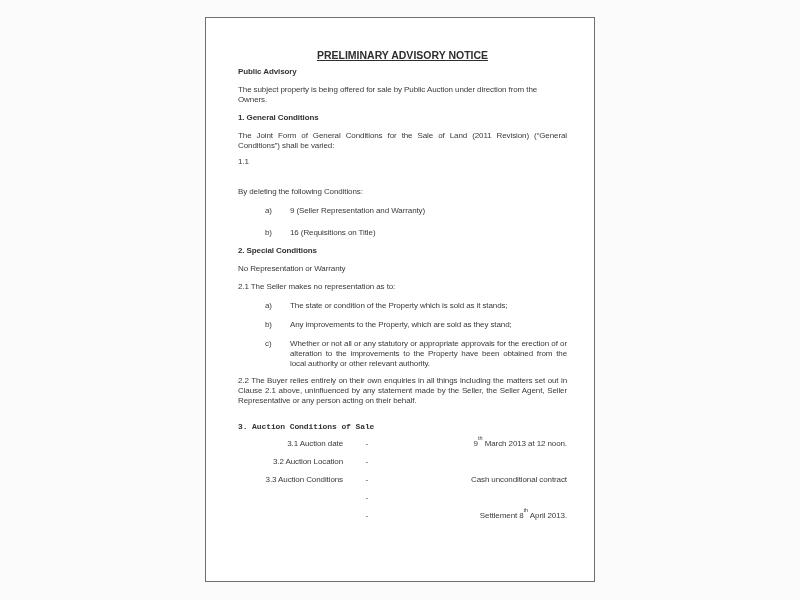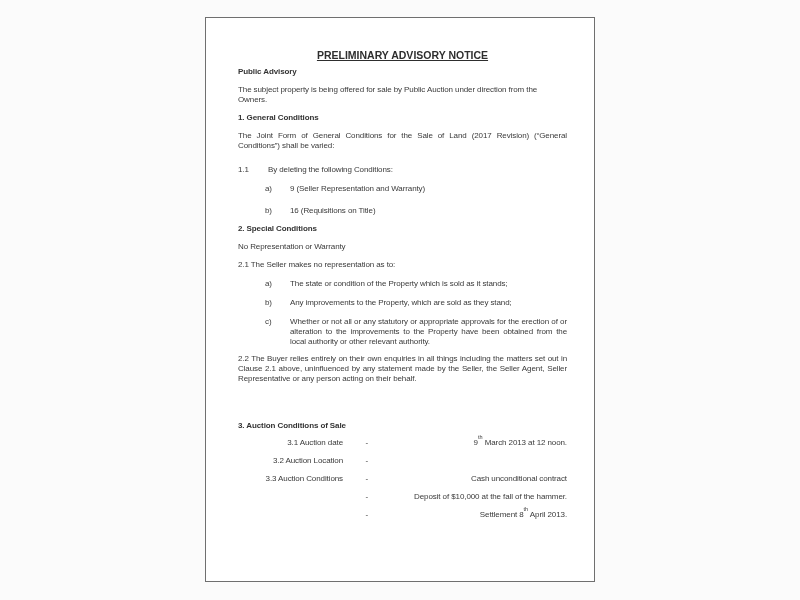--- a/index.html
+++ b/index.html
@@ -23,22 +23,22 @@
   .doc-title {
     margin: 0; text-align: center;
     font-size: 10.5px; line-height: 14px;
     font-weight: bold; text-decoration: underline;
     color: #2e2e2e; letter-spacing: 0;
   }
   p { margin: 8px 0 0 0; }
   .bold { font-weight: bold; color: #333333; }
   .justify { text-align: justify; }
   .mt-lg { margin-top: 26px; }
-  .mt-md { margin-top: 37px; }
-  .clause-row { display: flex; margin-top: 14px; }
+  .mt-md { margin-top: 16px; font-family: Liberation Mono, monospace; }
+  .clause-row { display: flex; margin-top: 6px; flex-direction: column; }
   .clause-num { flex: 0 0 30px; }
   .list-item { display: flex; margin-top: 9px; margin-left: 27px; }
   .list-marker { flex: 0 0 25px; }
   .list-text { flex: 1; }
   .auction-row { display: flex; margin-top: 8px; text-align: right; }
   .auction-label { flex: 0 0 105px; }
   .auction-dash { flex: 0 0 25px; }
   .auction-value { flex: 1; }
   sup.ord { font-size: 5.5px; line-height: 0; position: relative; top: -2.5px; letter-spacing: 0; }
 </style>
@@ -50,21 +50,21 @@
 
     <h1 class="doc-title">PRELIMINARY ADVISORY NOTICE</h1>
 
     <p class="bold" style="margin-top:5px">Public Advisory</p>
 
     <p>The subject property is being offered for sale by Public Auction under direction from the Owners.</p>
 
 
     <p class="bold">1. General Conditions</p>
 
-    <p class="justify">The Joint Form of General Conditions for the Sale of Land (2017 Revision) (“General Conditions”) shall be varied:</p>
+    <p class="justify">The Joint Form of General Conditions for the Sale of Land (2011 Revision) (“General Conditions”) shall be varied:</p>
 
     <div class="clause-row">
       <span class="clause-num">1.1</span>
       <span class="clause-text">By deleting the following Conditions:</span>
     </div>
 
     <div class="list-item">
       <span class="list-marker">a)</span>
       <span class="list-text">9 (Seller Representation and Warranty)</span>
     </div>
@@ -109,21 +109,20 @@
 
     <div class="auction-row">
       <span class="auction-label">3.3 Auction Conditions</span>
       <span class="auction-dash">-</span>
       <span class="auction-value"><span>Cash unconditional contract</span></span>
     </div>
 
     <div class="auction-row">
       <span class="auction-label"></span>
       <span class="auction-dash">-</span>
-      <span class="auction-value"><span>Deposit of $10,000 at the fall of the hammer.</span></span>
     </div>
 
     <div class="auction-row">
       <span class="auction-label"></span>
       <span class="auction-dash">-</span>
       <span class="auction-value"><span>Settlement 8</span><sup class="ord">th</sup><span> April 2013.</span></span>
     </div>
 
   </div>
 </div>

